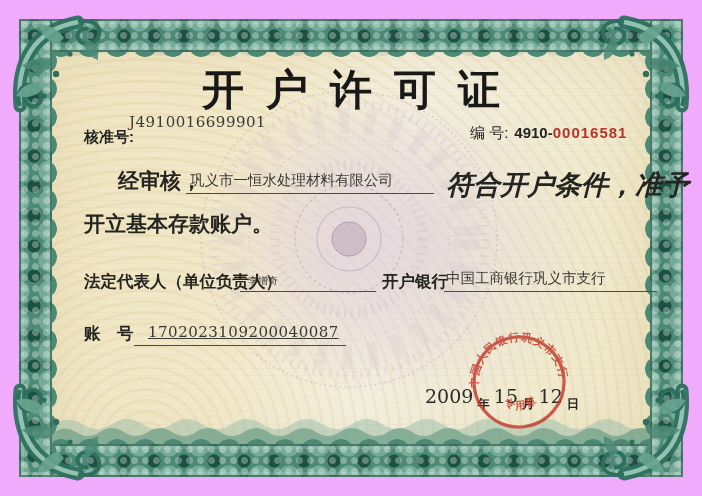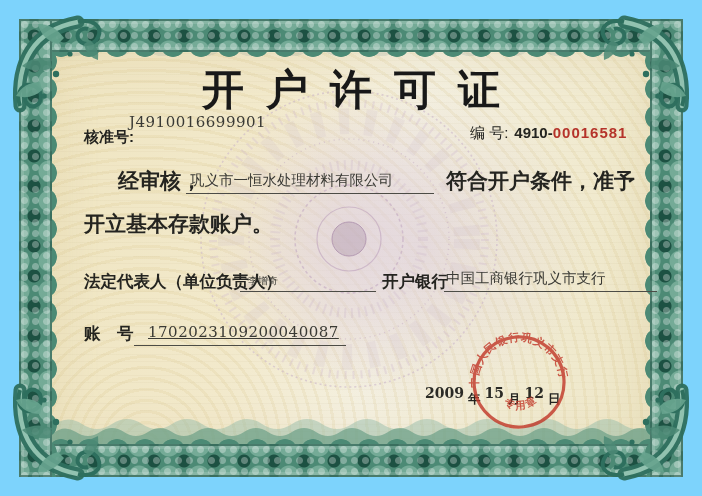--- a/index.html
+++ b/index.html
@@ -1,18 +1,18 @@
 <!DOCTYPE html>
 <html><head>
 <meta charset="utf-8">
 <style>
   html,body{margin:0;padding:0;background:#ffffff;}
   .page{
     position:relative;width:702px;height:496px;overflow:hidden;
-    background:#7dd3fc;
+    background:#f0abfc;
     font-family:"Liberation Sans",sans-serif;
     -webkit-font-smoothing:antialiased;
   }
   
   .paper{
     position:absolute;left:50px;top:50px;right:50px;bottom:50px;
     background:
       radial-gradient(circle at 62% 50%, rgba(216,200,216,.40), rgba(216,200,216,0) 40%),
       repeating-linear-gradient(0deg, rgba(170,150,105,.06) 0 1px, rgba(0,0,0,0) 1px 7px),
       repeating-radial-gradient(circle at 16% 100%, rgba(208,184,116,.14) 0 3px, rgba(0,0,0,0) 3px 11px),
@@ -73,34 +73,34 @@
   .u-line{position:absolute;border-bottom:1.5px solid #4c4c46;}
   .approval-label{left:84px;top:128px;font-size:15px;}
   .approval-value{left:129px;top:113px;font-size:15px;letter-spacing:.5px;}
   .serial-row{left:470px;top:124px;font-size:15px;}
   .serial-label{font-weight:normal;color:#242420;margin-right:6px;margin-top:12px;}
   .serial-prefix{font-weight:bold;color:#242420;}
   .serial-number{color:#b5332a;font-weight:bold;letter-spacing:1px;}
   .review-prefix{left:118px;top:167px;font-size:21px;}
   .company-line{left:186px;top:167px;width:248px;height:26px;}
   .company-name{position:absolute;left:4px;bottom:3px;font-size:14.5px;}
-  .review-suffix{left:446px;top:167px;font-size:21px;}
+  .review-suffix{left:446px;top:167px;font-size:27px;font-style:italic;}
   .body-line2{left:84px;top:210px;font-size:21px;}
   .legal-label{left:84px;top:271px;font-size:16.5px;}
   .legal-line{left:240px;top:267px;width:136px;height:24px;}
   .legal-value{position:absolute;left:8px;bottom:3px;font-size:10px;}
   .bank-label{left:382px;top:271px;font-size:16.5px;}
   .bank-line{left:444px;top:267px;width:213px;height:24px;}
   .bank-value{position:absolute;left:2px;bottom:3px;font-size:14.5px;}
   .account-label{left:84px;top:323px;font-size:16.5px;}
   .account-line{left:134px;top:320px;width:212px;height:25px;}
   .account-value{position:absolute;left:14px;bottom:4px;font-size:15px;letter-spacing:.5px;text-decoration:underline;}
   .issuer-label{left:440px;top:366px;font-size:13.5px;}
   .date-row{left:423px;top:390px;font-size:12.5px;color:#242420;}
-  .date-row .num{font-family:"DejaVu Serif","Liberation Serif",serif;font-size:14px;position:relative;top:-5px;margin:8px 2px;color:#2a2a26;font-weight:bold;}
+  .date-row .num{font-family:"DejaVu Serif","Liberation Serif",serif;font-size:19px;position:relative;top:-5px;margin:8px 2px;color:#2a2a26;}
   .date-row .unit{font-weight:bold;margin:0 2px;}
   .seal{position:absolute;left:446px;top:309px;width:146px;height:146px;transform:rotate(-6deg);opacity:.82;pointer-events:none;}
 </style>
 </head>
 <body>
 
 <div class="page">
 
   <div class="paper"></div>
   <div class="undertop-waves"></div>

